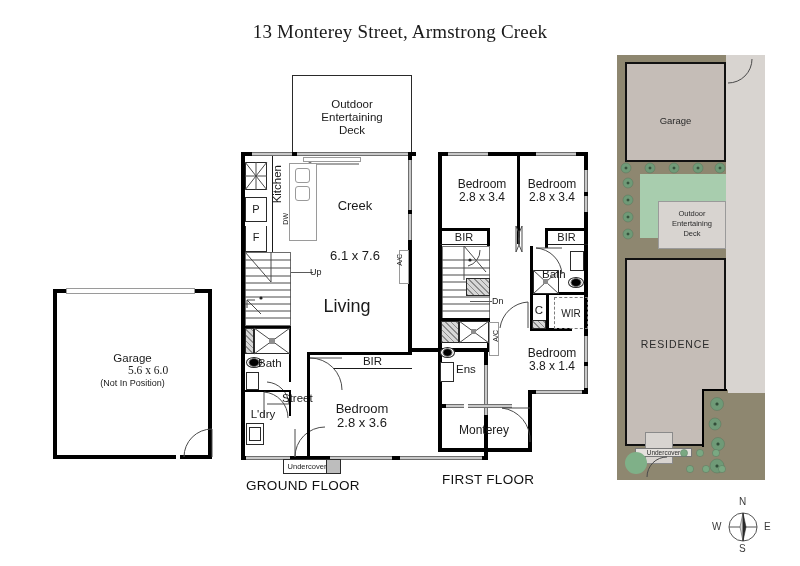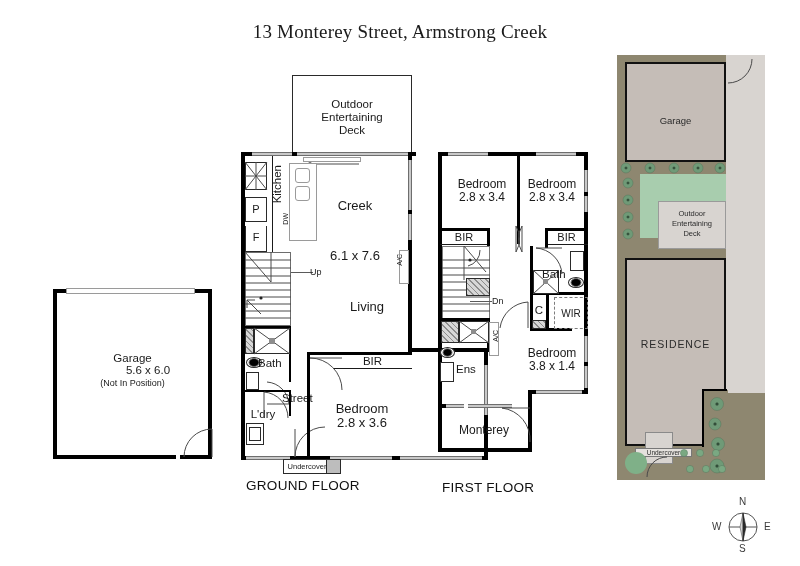--- a/index.html
+++ b/index.html
@@ -70,21 +70,21 @@
     <div class="wall" style="left:53px;top:455px;width:159px;height:4px;"></div>
 
     <div class="boxlight" style="left:66px;top:288px;width:129px;height:6px;background:#fff;"></div>
 
     <div class="wall" style="left:176px;top:455px;width:4px;height:4px;background:#fff;"></div>
     <svg class="arcsvg" style="left:172px;top:427px;width:42px;height:34px;">
       <path d="M40 2 A28 28 0 0 0 12 30"></path>
       <line x1="40" y1="2" x2="40" y2="30"></line>
     </svg>
     <div class="lbl" style="left:53px;top:352px;width:159px;">Garage</div>
-    <div class="lbl" style="left:53px;top:364px;width:190px;">5.6 x 6.0</div>
+    <div class="lbl" style="left:53px;top:364px;width:190px;font-family:Liberation Serif, serif;">5.6 x 6.0</div>
     <div class="lbl-sm" style="left:53px;top:378px;width:159px;">(Not In Position)</div>
   </div>
 
   <div>
 
     <div class="boxthin" style="left:292px;top:75px;width:120px;height:80px;border-width:1.3px;"></div>
     <div class="lbl" style="left:292px;top:98px;width:120px;">Outdoor</div>
     <div class="lbl" style="left:292px;top:111px;width:120px;">Entertaining</div>
     <div class="lbl" style="left:292px;top:124px;width:120px;">Deck</div>
 
@@ -137,21 +137,21 @@
       <path d="M26 0 L26 30" stroke="#6d6d6d"></path>
       <path d="M0 0 L26 30" stroke="#6d6d6d"></path>
       <path d="M2 48 L16 62 M2 48 L2 56 M2 48 L10 48" stroke="#3a3a3a"></path>
       <circle cx="16" cy="46" r="1.6" fill="#222" stroke="none"></circle>
     </svg>
     <div class="thin" style="left:291px;top:272px;width:22px;height:1px;background:#5a5a5a;"></div>
     <div class="lbl-sm" style="left:310px;top:267px;width:16px;text-align:left;">Up</div>
 
     <div class="lbl" style="left:300px;top:199px;width:110px;font-size:13px;">Creek</div>
     <div class="lbl" style="left:300px;top:249px;width:110px;font-size:13px;">6.1 x 7.6</div>
-    <div class="lbl" style="left:312px;top:300px;width:110px;font-size:13px;">Living</div>
+    <div class="lbl" style="left:292px;top:300px;width:110px;font-size:18px;">Living</div>
 
     <div class="wall" style="left:245px;top:326px;width:46px;height:2px;"></div>
     <div class="wall" style="left:289px;top:326px;width:2px;height:56px;"></div>
     <div class="hatch" style="left:245px;top:328px;width:9px;height:26px;"></div>
     <div class="boxthin" style="left:254px;top:328px;width:36px;height:26px;"></div>
     <svg class="arcsvg" style="left:254px;top:328px;width:36px;height:26px;">
       <path d="M0 0 L36 26 M36 0 L0 26" stroke="#6d6d6d"></path>
       <rect x="15" y="10" width="6" height="6" fill="#8d8d8d" stroke="none"></rect>
     </svg>
     <div class="boxthin" style="left:246px;top:357px;width:16px;height:11px;border-radius:50%;"></div>
@@ -318,21 +318,21 @@
 
     <div class="lbl" style="left:512px;top:347px;width:80px;font-size:12px;">Bedroom</div>
     <div class="lbl" style="left:512px;top:360px;width:80px;font-size:12px;">3.8 x 1.4</div>
 
     <div class="lbl" style="left:442px;top:424px;width:84px;font-size:12px;">Monterey</div>
     <svg class="arcsvg" style="left:500px;top:406px;width:34px;height:40px;">
       <path d="M2 2 A32 32 0 0 1 30 36"></path>
       <line x1="2" y1="2" x2="30" y2="2"></line>
     </svg>
 
-    <div class="floorlabel" style="left:442px;top:472px;margin-top:8px;">FIRST FLOOR</div>
+    <div class="floorlabel" style="left:442px;top:472px;">FIRST FLOOR</div>
   </div>
 
   <div>
 
     <div class="sp-bed" style="left:617px;top:55px;width:148px;height:425px;"></div>
 
     <div class="sp-path" style="left:726px;top:55px;width:39px;height:338px;"></div>
 
     <div class="sp-res" style="left:625px;top:62px;width:101px;height:100px;"></div>
     <div class="sp-lbl" style="left:625px;top:115px;width:101px;">Garage</div>

